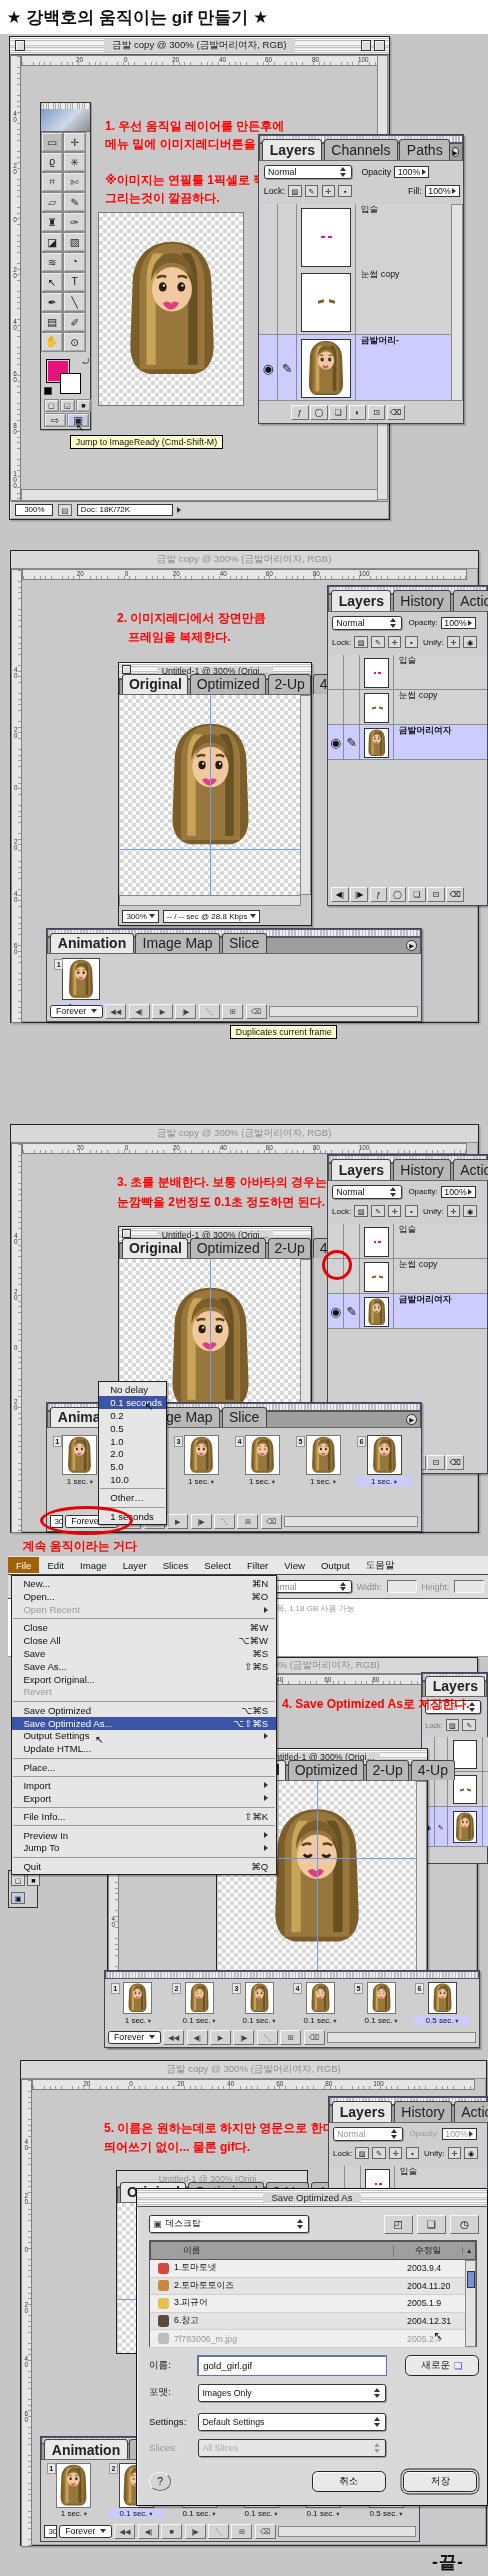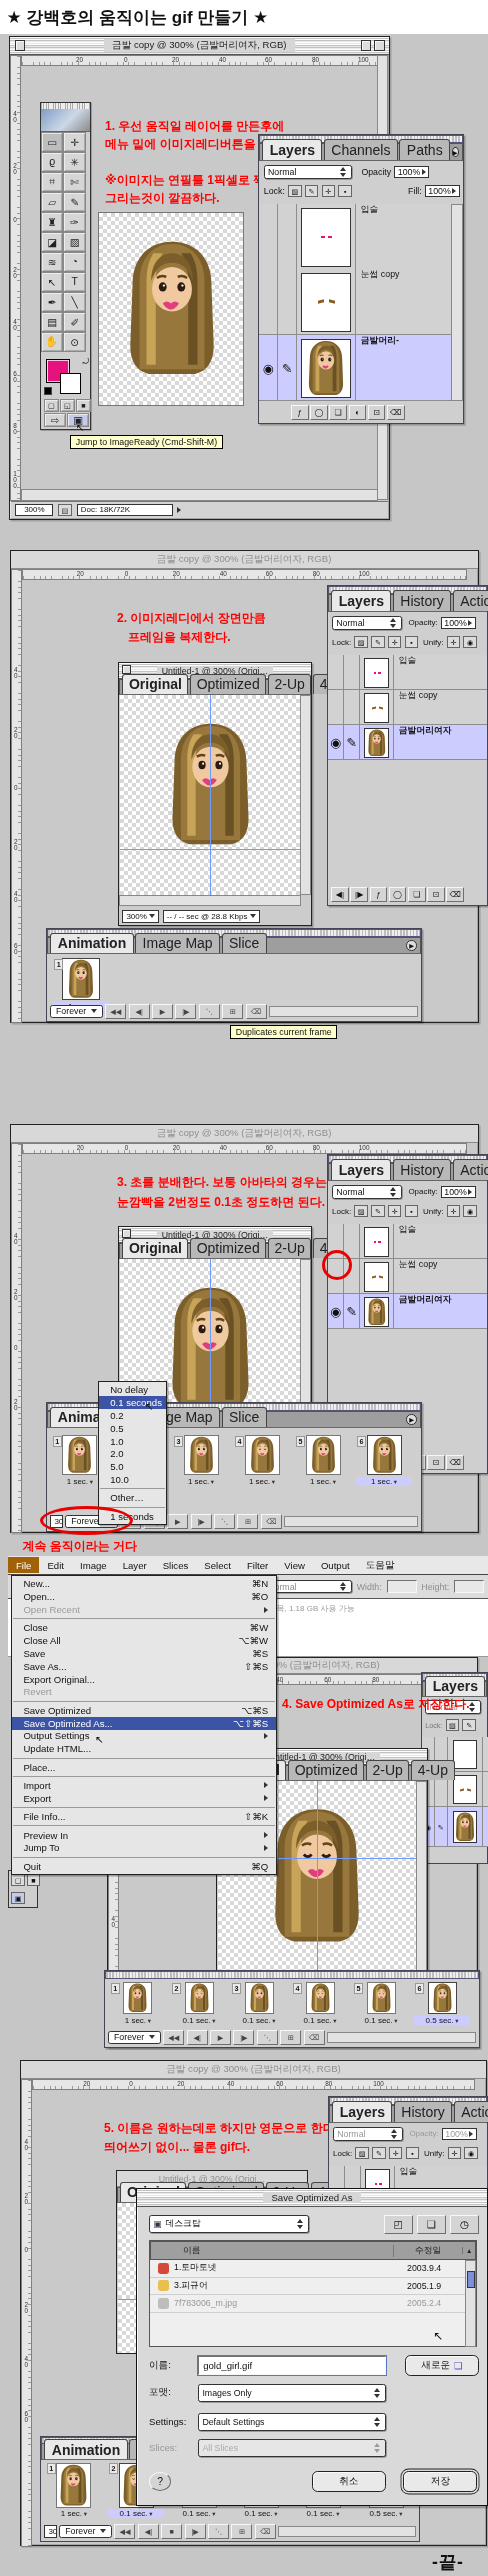--- a/index.html
+++ b/index.html
@@ -1307,24 +1307,34 @@
     <div class="flist-hdr" style="height:19px;align-items:center">
       <span style="flex:1;padding-left:32px">이름</span>
       <span style="width:69px;border-left:0.8px solid #777;text-align:center">수정일</span>
       <span style="width:12.8px;border-left:0.8px solid #777;text-align:center;font-size:6.4px">▲</span>
     </div>
     <div class="fl-row">
       <span class="fl-ico" style="background:#d44a3a"></span>
       <span style="flex:1">1.토마토넷</span>
       <span style="width:69px">2003.9.4</span>
     </div>
+    <div class="fl-row" style="background:#e4e4e4">
+      <span class="fl-ico" style="background:#c9873f"></span>
+      <span style="flex:1">2.토마토토이즈</span>
+      <span style="width:69px">2004.11.20</span>
+    </div>
     <div class="fl-row">
       <span class="fl-ico" style="background:#e8c04f"></span>
       <span style="flex:1">3.피규어</span>
       <span style="width:69px">2005.1.9</span>
+    </div>
+    <div class="fl-row" style="background:#e4e4e4">
+      <span class="fl-ico" style="background:#5a4a38"></span>
+      <span style="flex:1">6.창고</span>
+      <span style="width:69px">2004.12.31</span>
     </div>
     <div class="fl-row" style="color:#999">
       <span class="fl-ico" style="background:#bdbdbd"></span>
       <span style="flex:1">7f783006_m.jpg</span>
       <span style="width:69px">2005.2.4</span>
     </div>
     <div class="scrollV" style="right:0;top:19px;height:87px;width:11.2px">
         <span style="position:absolute;left:1.6px;top:9.6px;width:7.2px;height:17.6px;background:#7a8fd4;border:0.8px solid #334"></span>
       </div>
   </div>

